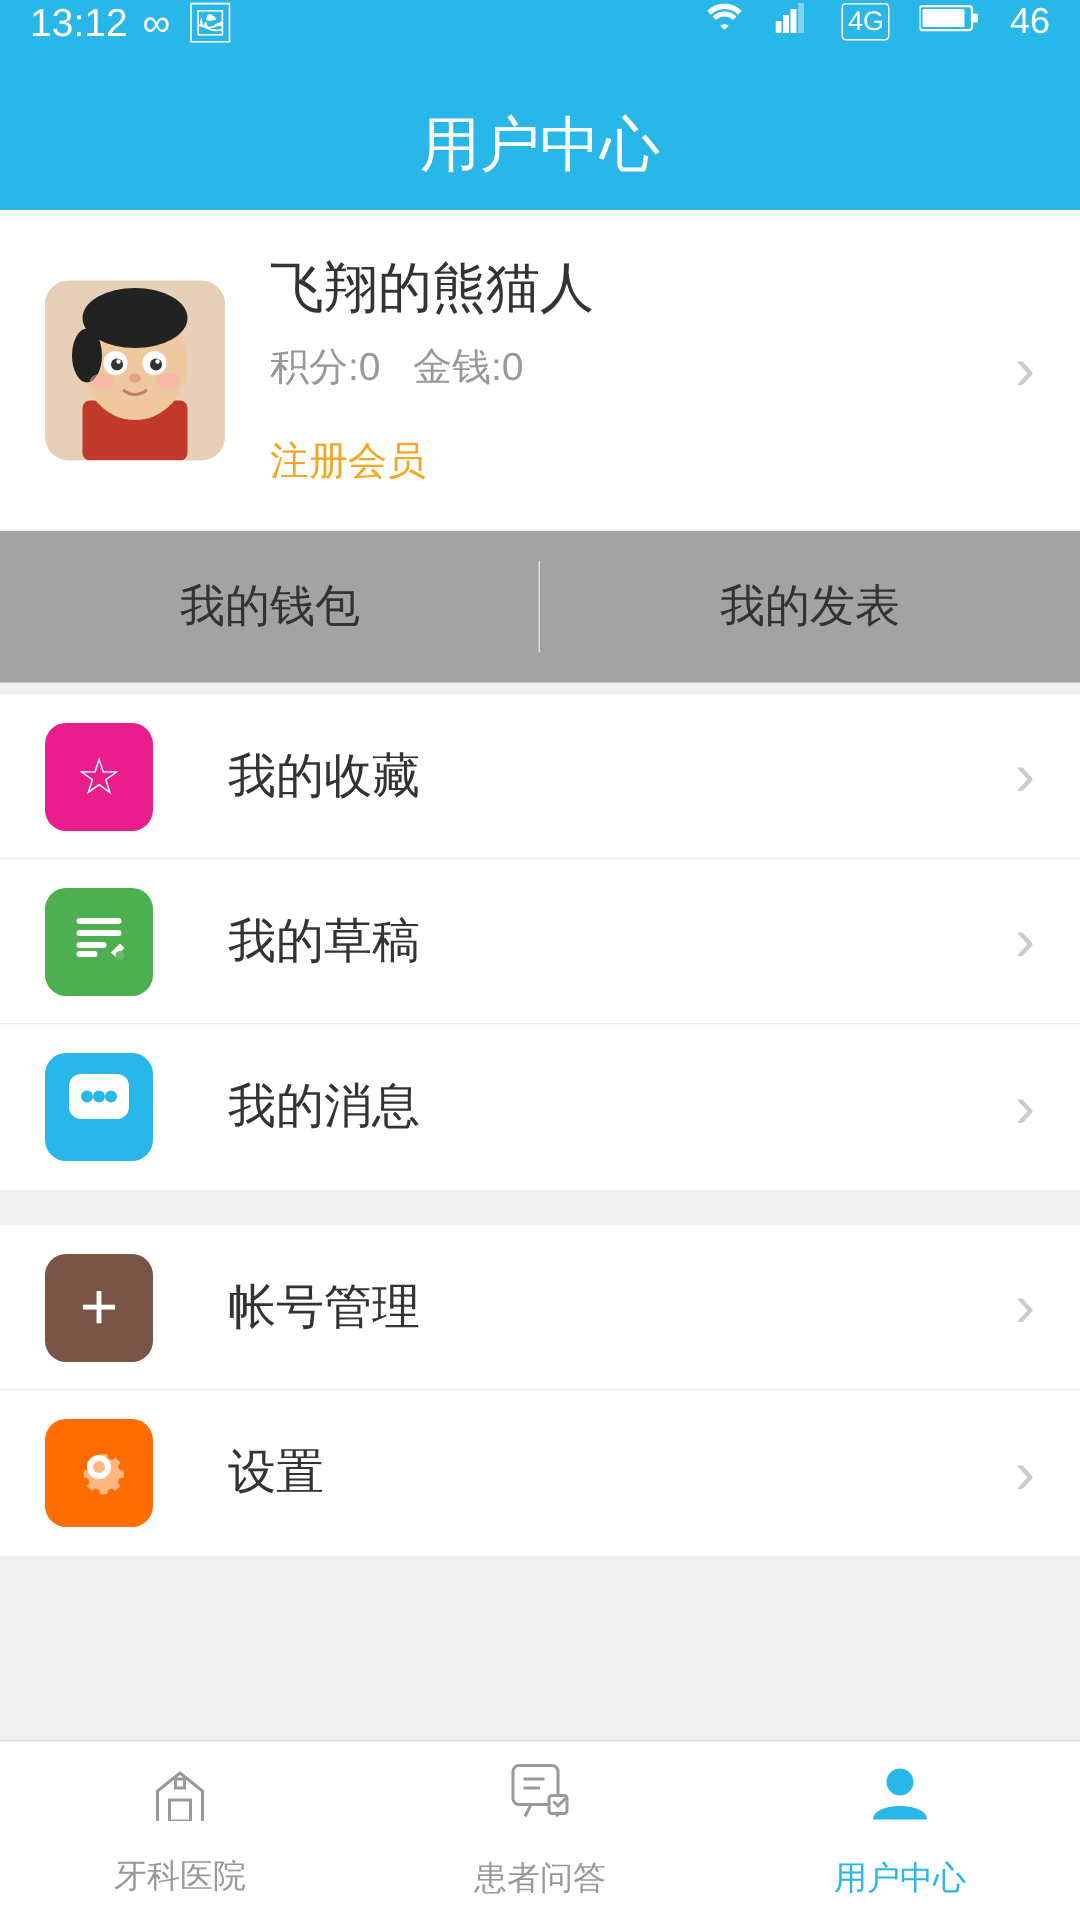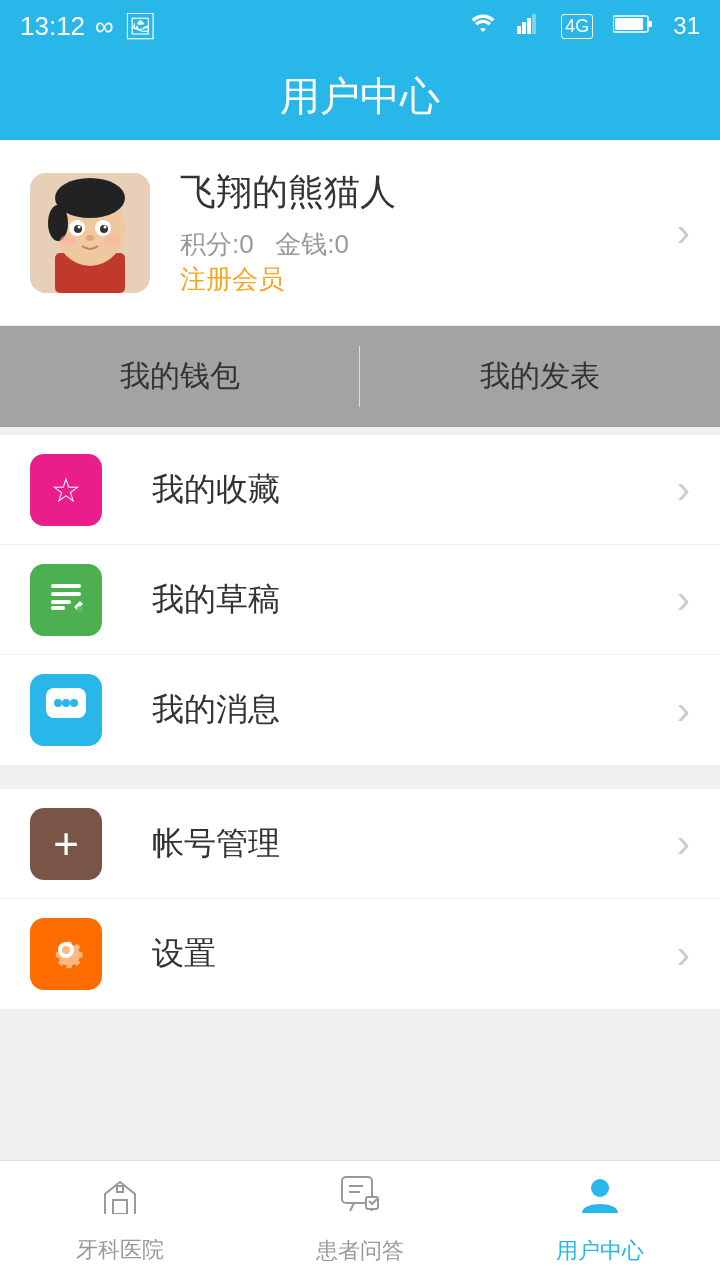--- a/index.html
+++ b/index.html
@@ -10,21 +10,21 @@
       font-family: "PingFang SC", "Microsoft YaHei", sans-serif;
       background: #f0f0f0;
       position: relative;
     }
 
     
     .status-bar {
       background: #29b6e8;
       height: 52px;
       display: flex;
-      align-items: center;
+      align-items: flex-start;
       justify-content: space-between;
       padding: 0 20px;
       color: white;
       font-size: 26px;
     }
     .status-left { display: flex; align-items: center; gap: 10px; }
     .status-right { display: flex; align-items: center; gap: 20px; font-size: 24px; }
 
     
     .header {
@@ -62,21 +62,21 @@
     .profile-name {
       font-size: 36px;
       color: #333;
       font-weight: 500;
       margin-bottom: 10px;
       font-family: Liberation Serif, serif;
     }
     .profile-stats {
       font-size: 26px;
       color: #999;
-      margin-bottom: 0;
+      margin-bottom: 28px;
     }
     .profile-register {
       font-size: 26px;
       color: #f5a623;
     }
     .profile-arrow {
       color: #ccc;
       font-size: 32px;
     }
 
@@ -221,21 +221,21 @@
         </svg>
       </span>
       <span style="font-size:18px;border:1px solid white;padding:1px 3px;border-radius:3px;">4G</span>
       <span>
         <svg width="40" height="20" viewBox="0 0 40 20" fill="none">
           <rect x="0" y="2" width="35" height="16" rx="2" stroke="white" stroke-width="1.5"></rect>
           <rect x="35" y="7" width="4" height="6" rx="1" fill="white"></rect>
           <rect x="2" y="4" width="28" height="12" rx="1" fill="white"></rect>
         </svg>
       </span>
-      <span>31</span>
+      <span>46</span>
     </div>
   </div>
 
   <div class="header">
     <span>用户中心</span>
   </div>
 
   <div class="profile-section">
     <div class="avatar-wrap">
       <svg class="avatar-svg" viewBox="0 0 120 120" xmlns="http://www.w3.org/2000/svg">

